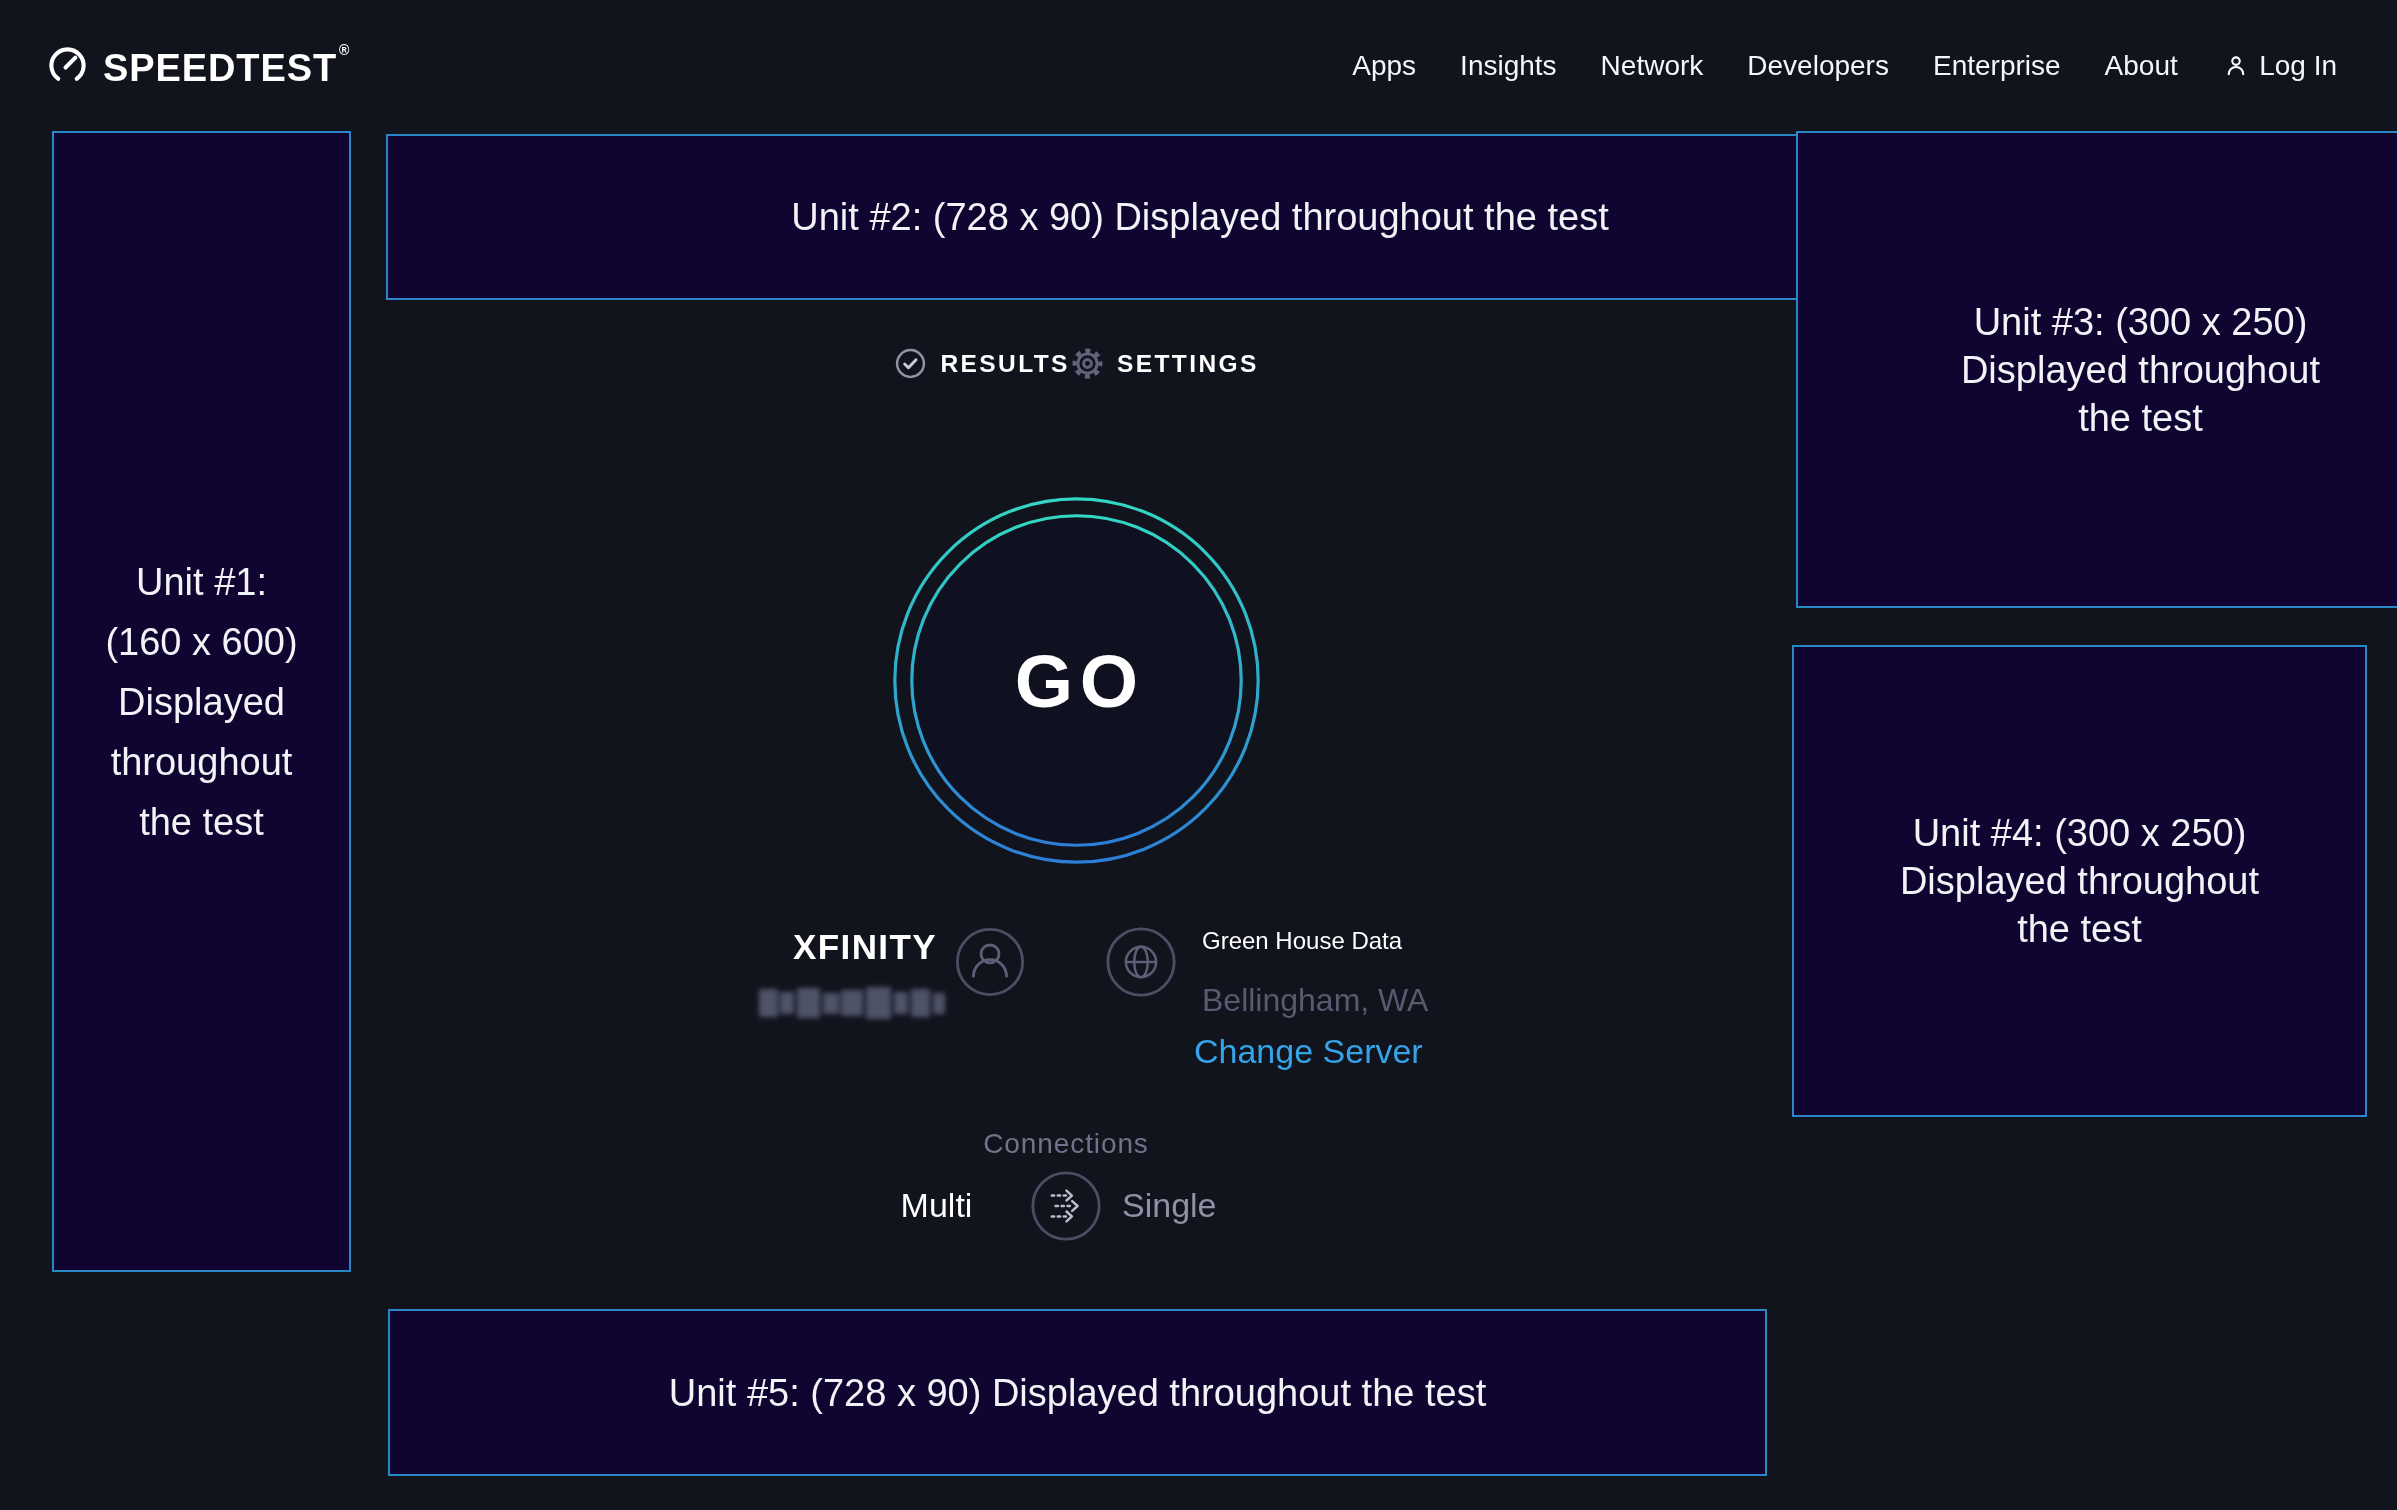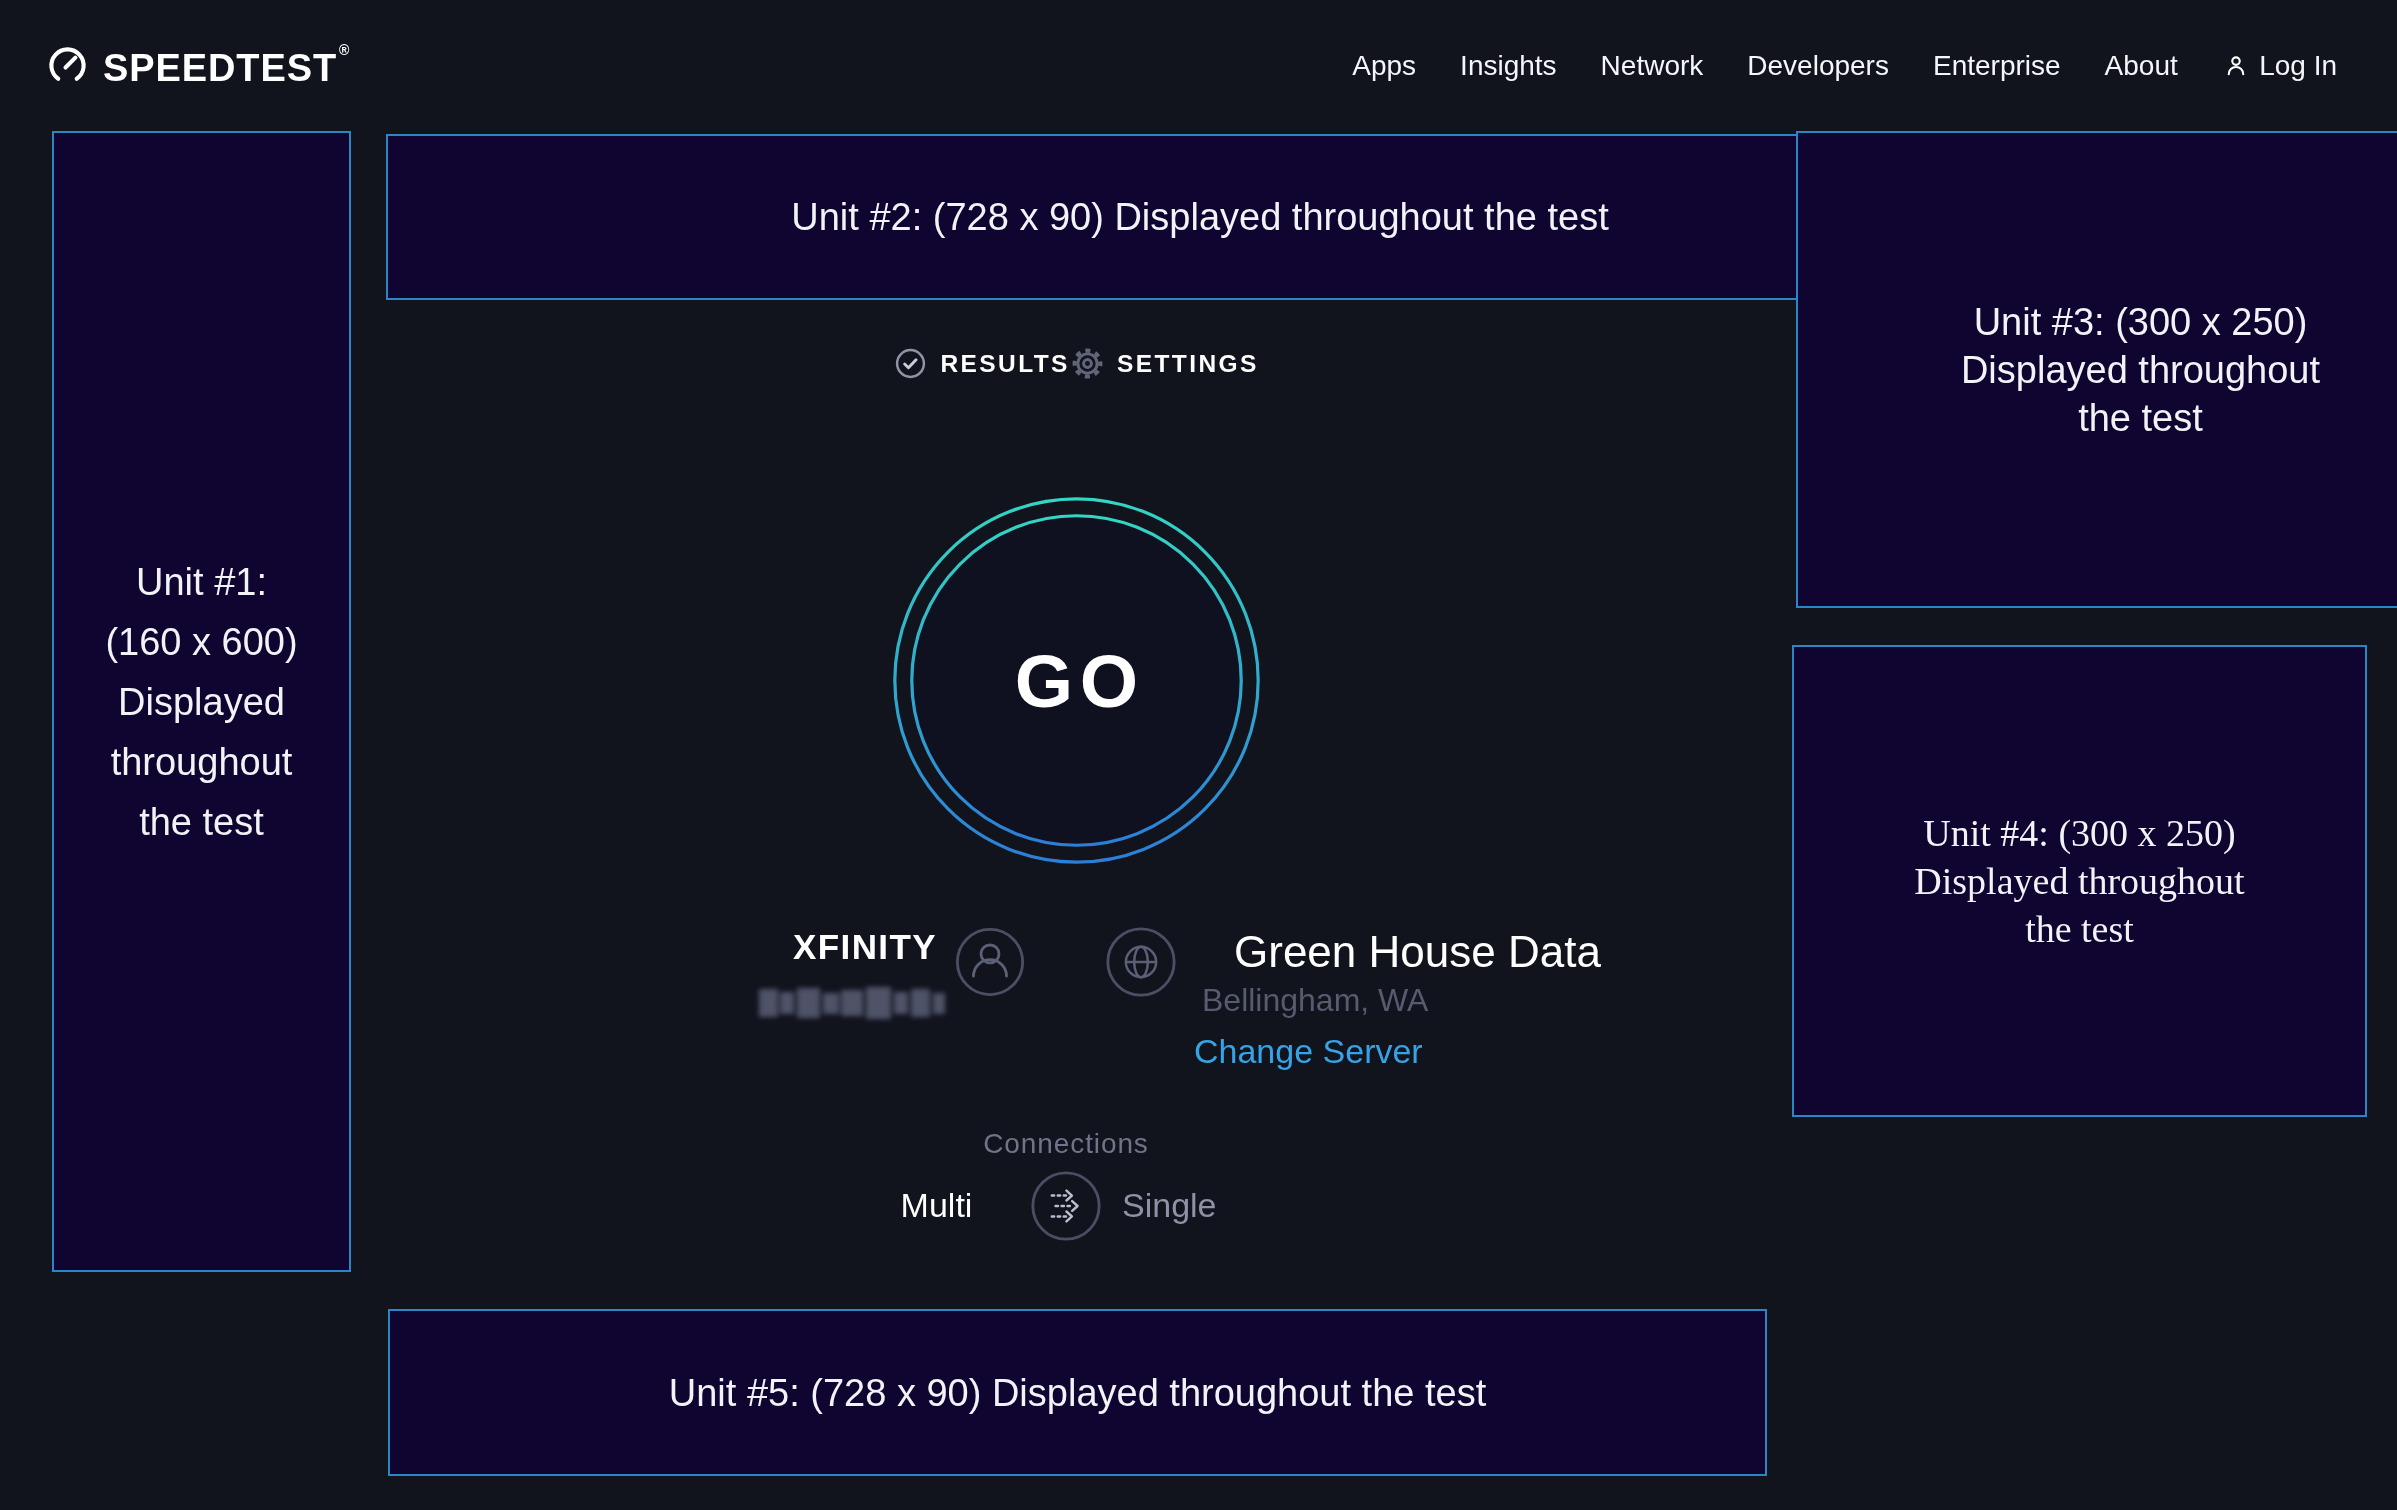--- a/index.html
+++ b/index.html
@@ -32,21 +32,21 @@
   
   .ad{
     position:absolute;background:var(--ad-bg);border:2.8px solid var(--ad-border);
     color:#f2f3f7;font-size:38px;line-height:48px;text-align:center;
     display:flex;flex-direction:column;align-items:center;justify-content:center;
     cursor:pointer;
   }
   .ad-unit1{left:52px;top:131px;width:299px;height:1141px;gap:12px;}
   .ad-unit2{left:386px;top:134px;width:1628px;height:166px;}
   .ad-unit3{left:1796px;top:131px;width:648px;height:477px;padding-left:41px;}
-  .ad-unit4{left:1792px;top:645px;width:575px;height:472px;font-family:Liberation Serif, serif;}
+  .ad-unit4{left:1792px;top:645px;width:575px;height:472px;}
   .ad-unit5{left:388px;top:1309px;width:1379px;height:167px;}
   
   .tabs{
     position:absolute;left:386px;top:341px;width:1380px;height:45px;
     display:flex;align-items:center;justify-content:center;
   }
   .tab{display:flex;align-items:center;gap:12.2px;cursor:pointer;}
   .tab-label{font-size:24.5px;font-weight:bold;letter-spacing:2.4px;color:#ffffff;}
   
   .go-wrap{position:absolute;left:892px;top:496px;width:369px;height:369px;cursor:pointer;}
@@ -58,21 +58,21 @@
   }
   .stop-a{stop-color:var(--ring-top);}
   .stop-b{stop-color:var(--ring-bottom);}
   
   .isp-name{position:absolute;left:716px;top:927px;width:221px;text-align:right;
     font-size:35px;font-weight:bold;letter-spacing:1.4px;}
   .redaction{position:absolute;left:759px;top:985px;width:186px;height:36px;
     display:flex;align-items:center;gap:2.8px;filter:blur(2.4px);opacity:.9;}
   .redaction span{display:inline-block;background:#565a70;}
   .icon-circle{position:absolute;}
-  .server-name{position:absolute;left:1202px;top:927px;font-size:44px;color:#ffffff;margin-left:32px;}
+  .server-name{position:absolute;left:1202px;top:927px;font-size:24px;color:#ffffff;}
   .server-loc{position:absolute;left:1202px;top:982px;font-size:32px;color:#575b6f;}
   .server-change{position:absolute;left:1194px;top:1032px;font-size:34px;
     color:var(--accent-blue);cursor:pointer;text-decoration:none;}
   
   .conn-label{position:absolute;left:972px;top:1128px;width:188px;text-align:center;
     font-size:28px;letter-spacing:0.9px;color:#70738a;}
   .conn-multi{position:absolute;left:866px;top:1186px;width:141px;text-align:center;
     font-size:34px;color:#ffffff;cursor:pointer;}
   .conn-toggle{position:absolute;left:1030px;top:1170px;width:72px;height:72px;cursor:pointer;}
   .conn-single{position:absolute;left:1122px;top:1186px;font-size:34px;color:#8f92a6;cursor:pointer;}

